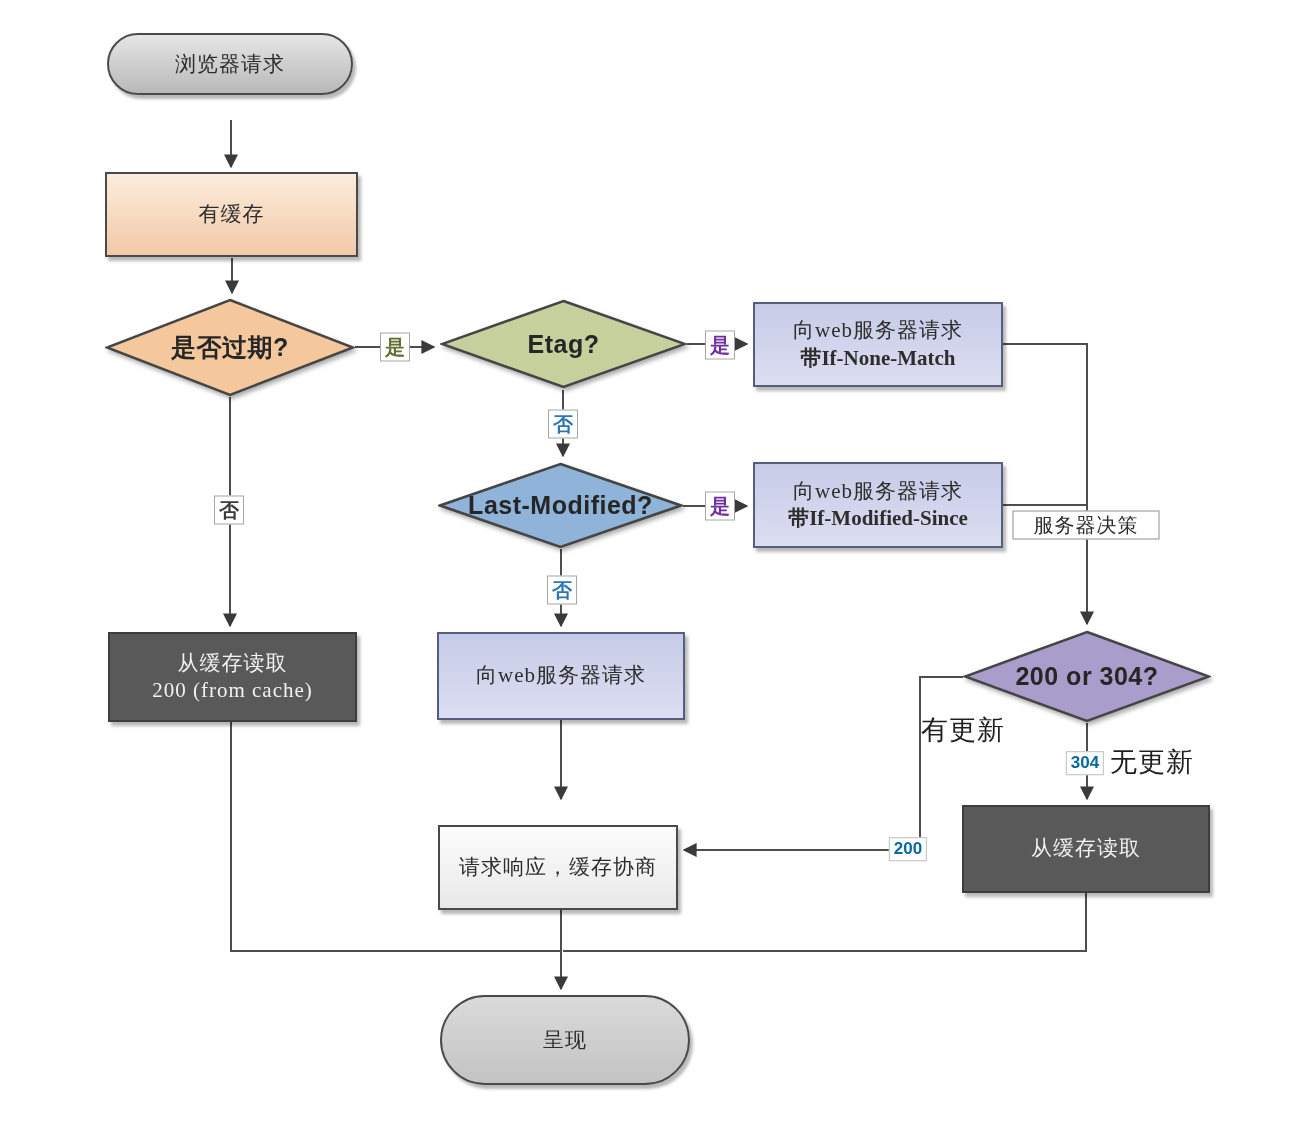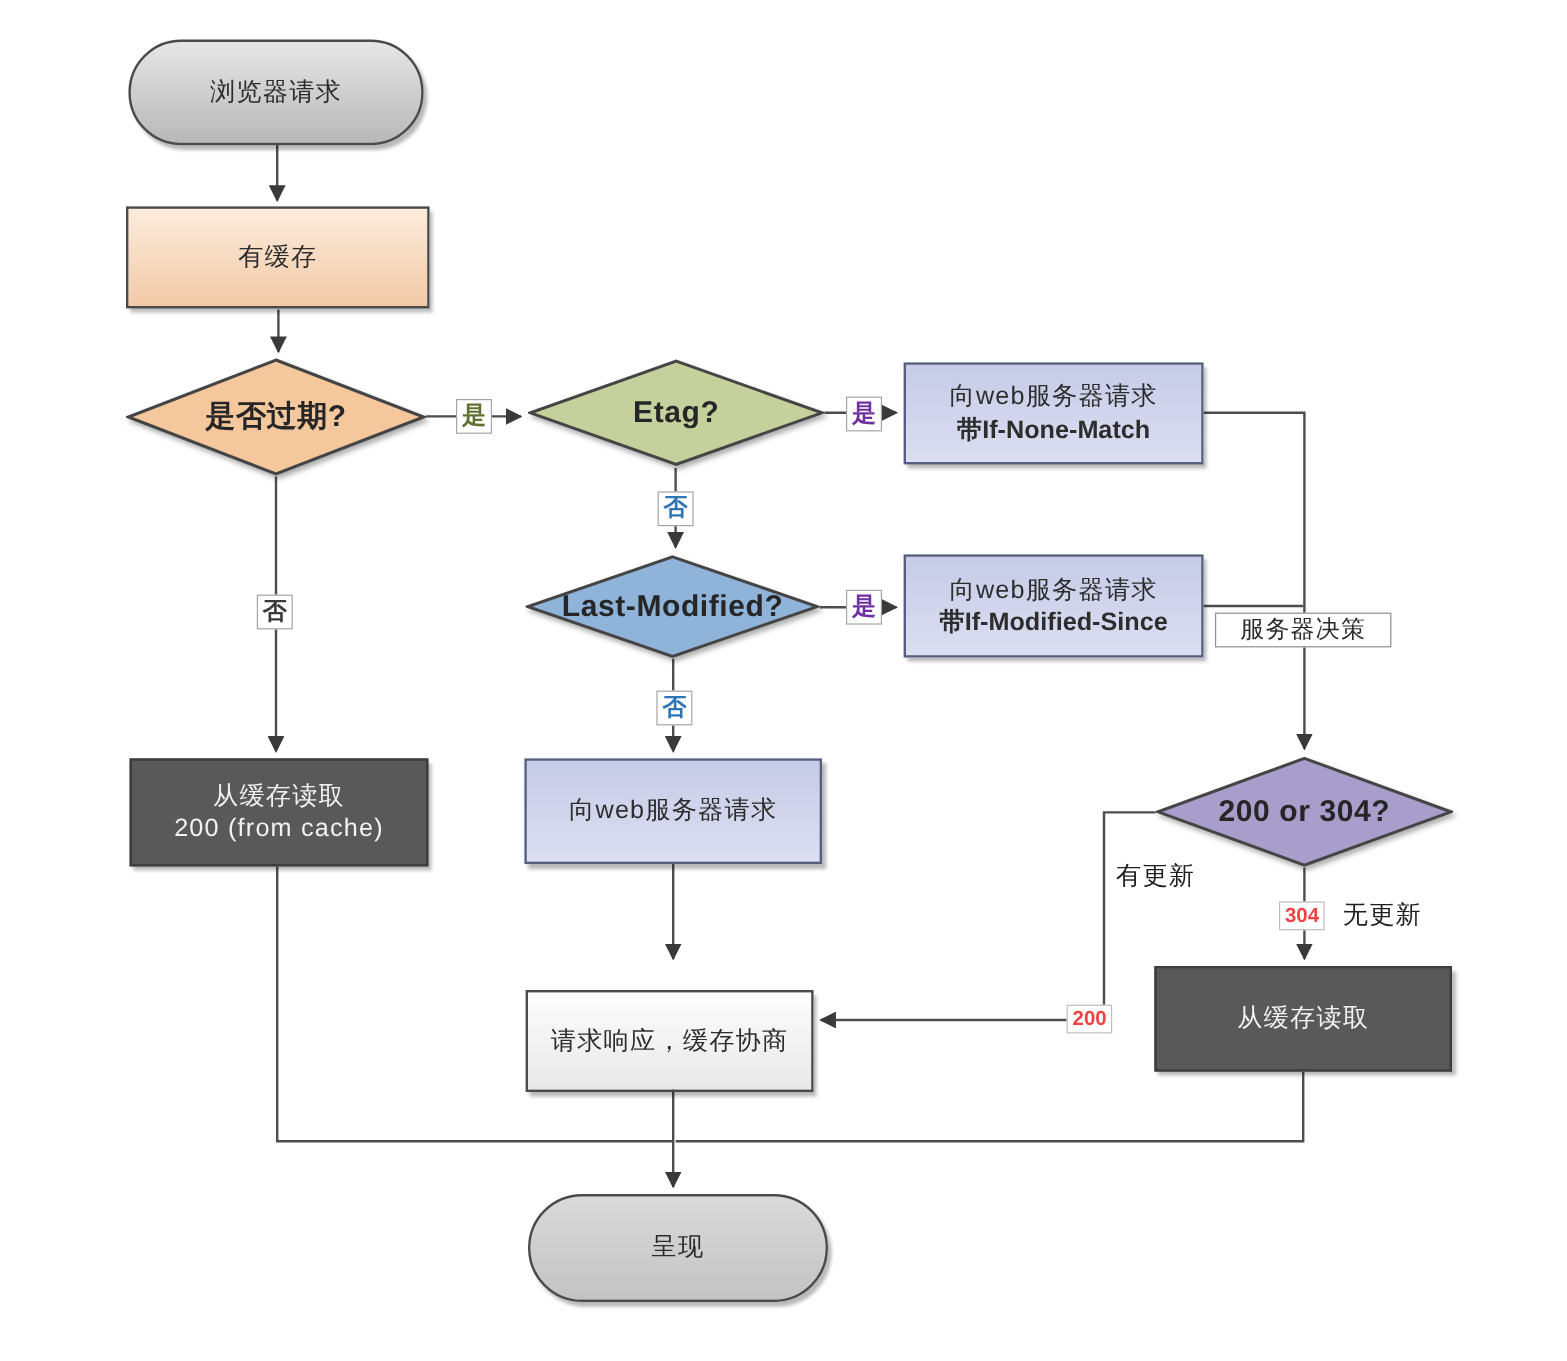--- a/index.html
+++ b/index.html
@@ -16,42 +16,43 @@
   }
   .pill{
     border:2.5px solid #4a4a4a;border-radius:46px;
     background:linear-gradient(#e6e6e6,#b8b8b8);
     box-shadow:3px 4px 3px rgba(0,0,0,.28);
   }
   .endpill{background:linear-gradient(#dadada,#c3c3c3);}
   .rect{
     border:2.5px solid #4a4a4a;
     box-shadow:3px 4px 3px rgba(0,0,0,.28);
+    font-family:Liberation Serif, serif;
   }
   .cache{background:linear-gradient(#fcecdc,#f2c9a7);}
   .reqbox{background:linear-gradient(#c6cbe7,#dcdef1);border-color:#555e7e;}
   .darkbox{background:#595959;border-color:#3d3d3d;color:#f2f2f2;}
   .litebox{background:linear-gradient(#fdfdfd,#e8e8e8);margin-top:20px;}
   .bold2{font-weight:bold;letter-spacing:0;}
   .diamond{background:none;border:none;box-shadow:none;}
   .diamond .dshape{position:absolute;left:0;top:0;width:100%;height:100%;
     filter:drop-shadow(2.5px 3.5px 2px rgba(0,0,0,.32));}
   .dlabel{position:relative;z-index:1;font-size:25px;font-weight:600;letter-spacing:.5px;color:#262626;}
 
   .elabel{
     position:absolute;transform:translate(-50%,-50%);white-space:nowrap;
     font-size:20px;color:#262626;z-index:2;line-height:1.15;
   }
   .boxed{background:#ffffff;border:1px solid #a6a6a6;padding:2px 4px;}
   .green{color:#5f7030;font-weight:bold;}
   .purple{color:#7030a0;font-weight:bold;}
   .blue{color:#2e75b6;font-weight:bold;}
   .darkc{color:#3a3a3a;font-weight:bold;}
-  .code{font-weight:bold;font-size:17px;padding:1px 4px;border:1px solid #bdbdbd;background:#fff;color:#ef4444;}
-  .plain{font-size:21px;color:#1f1f1f;letter-spacing:1px;}
+  .code{font-weight:bold;font-size:17px;padding:1px 4px;border:1px solid #bdbdbd;background:#fff;color:#0369a1;}
+  .plain{font-size:27px;color:#1f1f1f;letter-spacing:1px;}
   .srv{font-size:20px;color:#2b2b2b;border:1px solid #8f8f8f;background:#fff;padding:2px 20px;letter-spacing:1px;}
 </style>
 </head>
 <body>
 
 <div class="canvas">
 
   <svg class="wires">
     <defs>
       <marker id="arr" viewBox="0 0 10 10" refX="9" refY="5" markerWidth="7" markerHeight="7" orient="auto-start-reverse">
@@ -71,21 +72,21 @@
       <path d="M1003,505 H1086"></path>
       <path d="M1087,723 V799" marker-end="url(#arr)"></path>
       <path d="M963,677 H920 V850 H684" marker-end="url(#arr)"></path>
       <path d="M231,722 V951 H561"></path>
       <path d="M1086,893 V951 H563"></path>
       <path d="M561,720 V799" marker-end="url(#arr)"></path>
       <path d="M561,890 V989" marker-end="url(#arr)"></path>
     </g>
   </svg>
 
-  <div class="node pill" style="left:107px;top:33px;width:246px;height:88px;">
+  <div class="node pill" style="left:107px;top:33px;width:246px;height:62px;">
     <div>浏览器请求</div>
   </div>
 
   <div class="node rect cache" style="left:105px;top:172px;width:253px;height:85px;">
     <div>有缓存</div>
   </div>
 
   <div class="node diamond" style="left:440px;top:299px;width:247px;height:90px;">
     <svg class="dshape" viewBox="0 0 247 90">
       <polygon points="123.5,2 245,45 123.5,88 2,45" fill="#c6d09c" stroke="#454545" stroke-width="2.5"></polygon>

